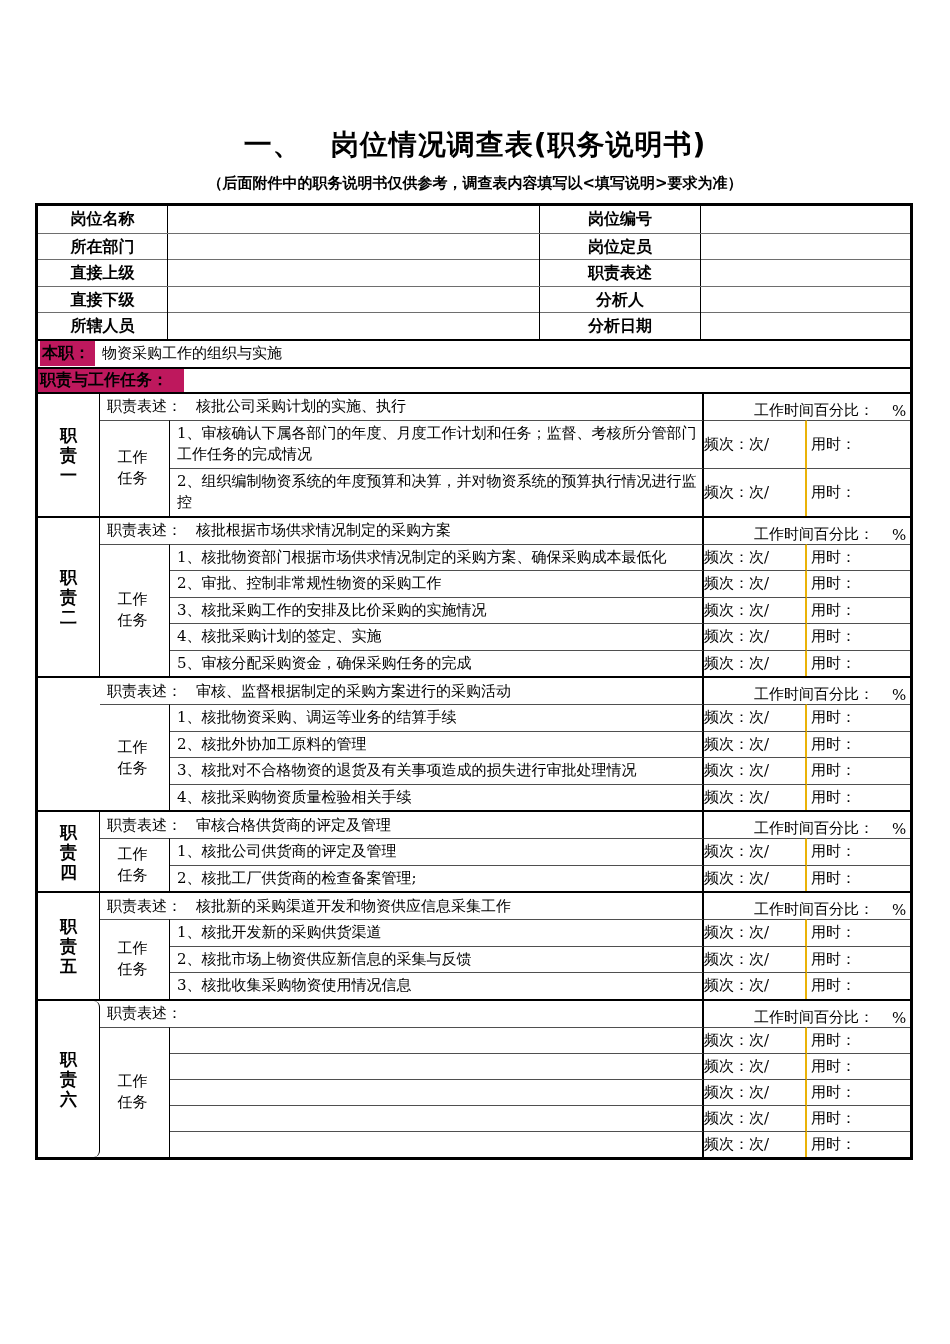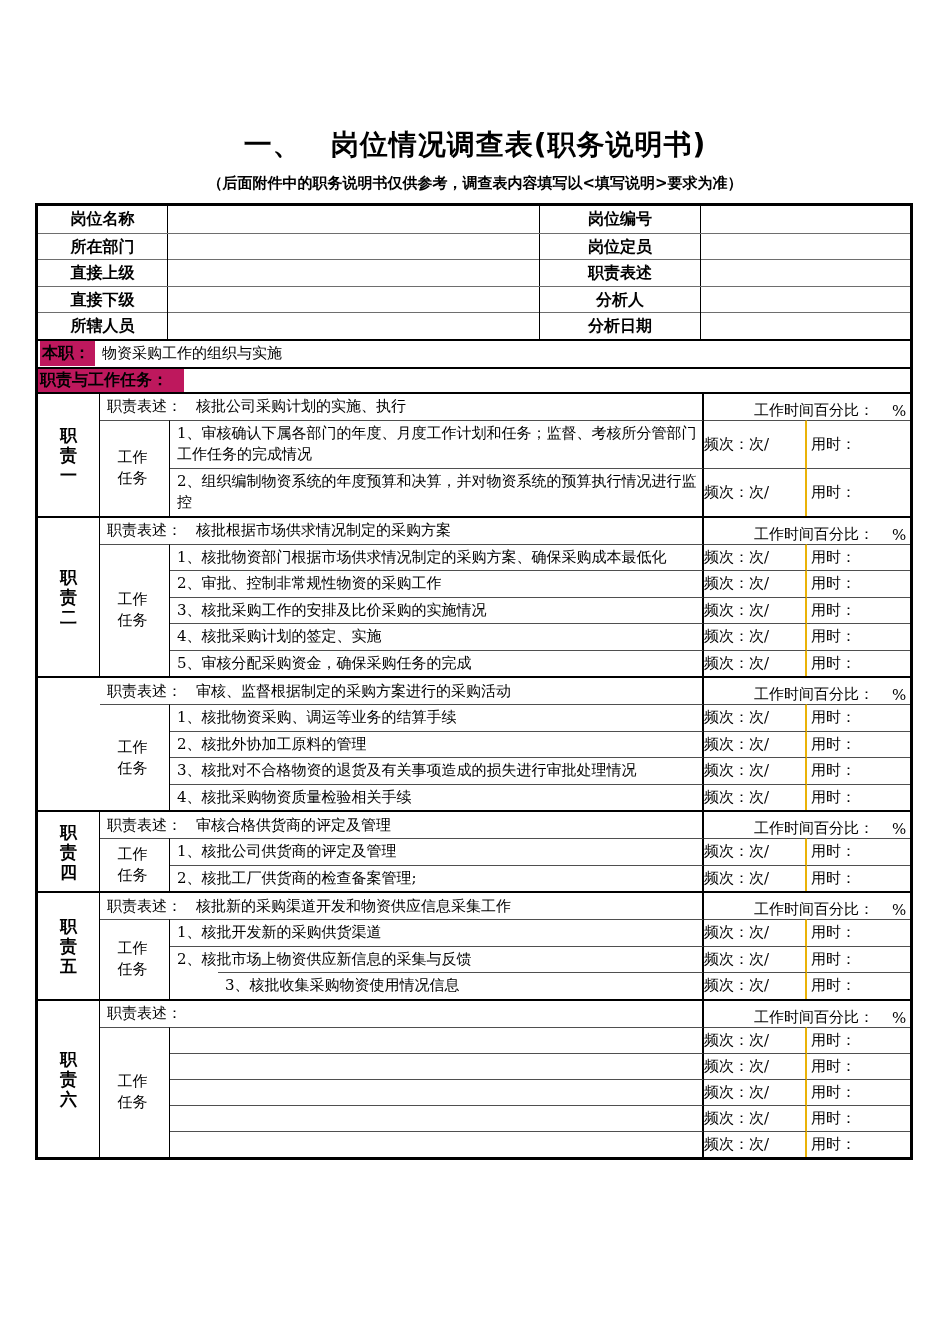--- a/index.html
+++ b/index.html
@@ -256,26 +256,26 @@
           </div>
           <div class="cell task-group-cell bt" style="grid-row: 2 / span 3;">
             <div class="wrap2">工作任务</div>
           </div>
           <div class="cell task-cell bt" style="grid-area: 2 / 3;">1、核批开发新的采购供货渠道</div>
           <div class="cell freq-cell bt" style="grid-area: 2 / 4;">频次：次/</div>
           <div class="cell used-cell bt" style="grid-area: 2 / 5;">用时：</div>
           <div class="cell task-cell bt" style="grid-area: 3 / 3;">2、核批市场上物资供应新信息的采集与反馈</div>
           <div class="cell freq-cell bt" style="grid-area: 3 / 4;">频次：次/</div>
           <div class="cell used-cell bt" style="grid-area: 3 / 5;">用时：</div>
-          <div class="cell task-cell bt" style="grid-area: 4 / 3; margin-left: 48px;">3、核批收集采购物资使用情况信息</div>
+          <div class="cell task-cell bt" style="grid-area: 4 / 3;">3、核批收集采购物资使用情况信息</div>
           <div class="cell freq-cell bt" style="grid-area: 4 / 4;">频次：次/</div>
           <div class="cell used-cell bt" style="grid-area: 4 / 5;">用时：</div>
         </div>
         <div class="duty-block">
-          <div class="cell name-cell" style="grid-row: 1 / span 6;">
+          <div class="cell name-cell" style="grid-row: 1 / span 6; border-radius: 6px;">
             <div class="vtext">职责六</div>
           </div>
           <div class="cell desc-cell">
             <span class="desc-lbl">职责表述：</span>
             <span class="desc-txt"></span>
           </div>
           <div class="cell time-pct-cell">
             <span>工作时间百分比：</span>
             <span class="pct-unit">%</span>
           </div>

